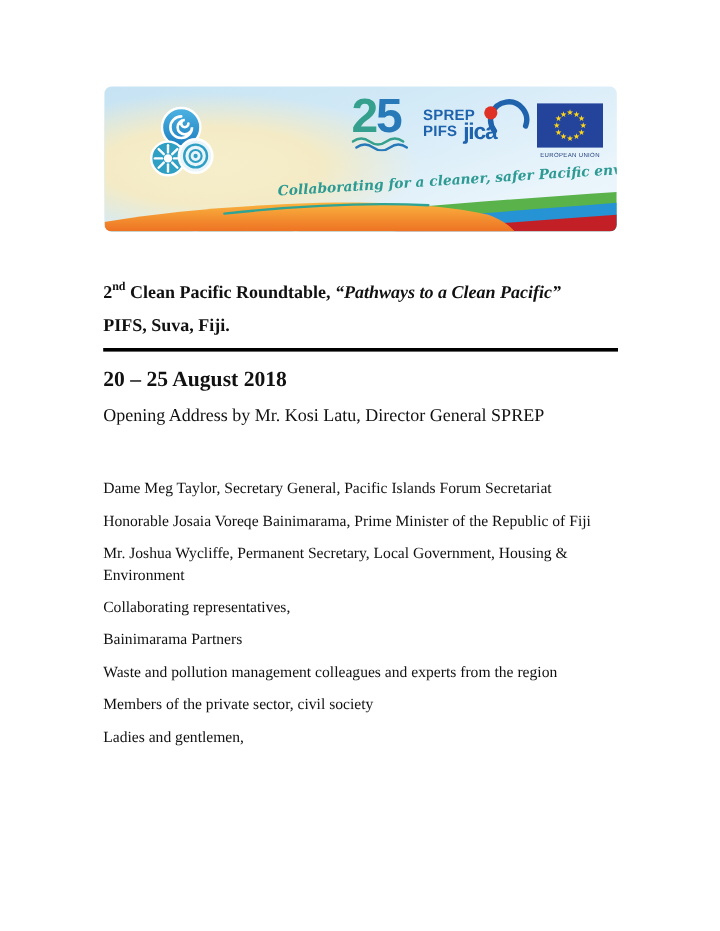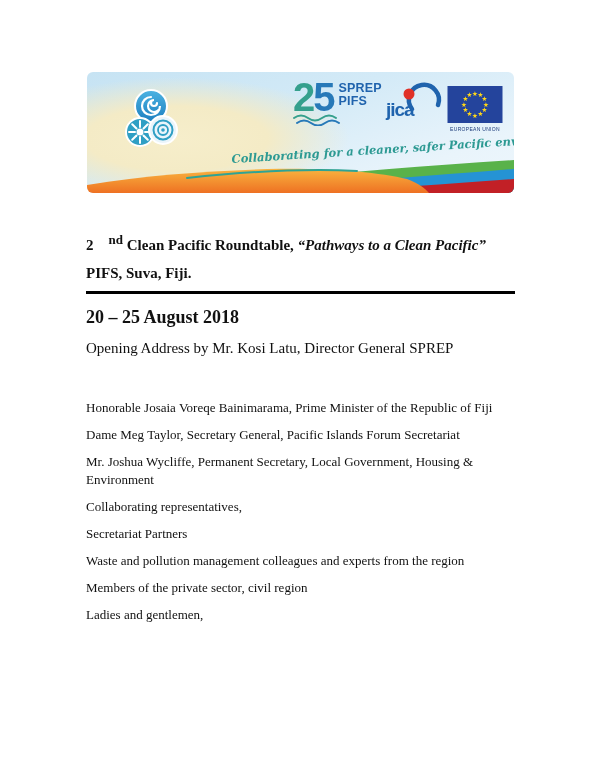--- a/index.html
+++ b/index.html
@@ -28,36 +28,36 @@
   .brand .clean{color:#2ba4d8;}
   .brand .pacific{color:#1a5ca8;}
   .brand .roundtable{font-size:15px;color:#e0592a;letter-spacing:0.4px;margin-left:2px;}
   .tagline{
     position:absolute;left:145px;top:80px;
     font-family:"DejaVu Serif",serif;font-style:italic;font-weight:bold;
     font-size:11.5px;color:#2d9a93;white-space:nowrap;
     transform:rotate(-3.6deg);transform-origin:left bottom;line-height:15px;
   }
   .sprep{
-    position:absolute;left:206px;top:6px;display:flex;align-items:flex-start;
+    position:absolute;left:206px;top:6px;display:flex;align-items:flex-end;
     font-family:"Liberation Sans",sans-serif;font-weight:bold;
   }
   .sprep .digits{font-size:40px;line-height:38px;letter-spacing:-2px;}
   .sprep .d2{color:#35a08d;}
   .sprep .d5{color:#2779b8;}
-  .sprep .names{margin-left:5px;margin-top:4px;font-size:12.5px;line-height:13px;color:#2063ad;letter-spacing:0.2px;}
+  .sprep .names{margin-left:19px;margin-top:4px;font-size:12.5px;line-height:13px;color:#2063ad;letter-spacing:0.2px;}
   .sprep-waves{left:206px;top:42px;width:52px;height:12px;}
   .jica{left:298px;top:8px;width:64px;height:42px;}
   .eu{left:360px;top:14px;width:56px;height:48px;}
   
   .doc{position:absolute;left:86px;top:226px;width:429px;}
   .title-line{
     font-size:15px;font-weight:bold;line-height:28px;margin:0;white-space:nowrap;
   }
-  .title-line sup{font-size:13px;margin-left:15px;}
+  .title-line sup{font-size:10px;}
   .title-line .quote{font-style:italic;}
   .rule{margin-top:4px;border:none;border-top:3px solid #000;height:0;}
   .date-line{margin-top:13px;font-size:18px;font-weight:bold;}
   .speech-subtitle{margin-top:12px;font-size:15px;font-weight:normal;white-space:nowrap;}
   .salutations{margin-top:42px;}
   .salutations p{font-size:13px;line-height:18px;margin:0 0 9px 0;}
   .greeting{font-size:13px;line-height:18px;margin:30px 0 0 0;}
 </style>
 </head>
 <body>
@@ -152,24 +152,24 @@
   <div class="doc">
     <h1 class="title-line"><span>2</span><sup>nd</sup><span> Clean Pacific Roundtable, </span><span class="quote">“Pathways to a Clean Pacific”</span></h1>
     <h1 class="title-line">PIFS, Suva, Fiji.</h1>
 
     <hr class="rule">
 
     <div class="date-line">20 – 25 August 2018</div>
     <div class="speech-subtitle">Opening Address by Mr. Kosi Latu, Director General SPREP</div>
 
     <div class="salutations">
+      <p>Dame Meg Taylor, Secretary General, Pacific Islands Forum Secretariat</p>
       <p>Honorable Josaia Voreqe Bainimarama, Prime Minister of the Republic of Fiji</p>
-      <p>Dame Meg Taylor, Secretary General, Pacific Islands Forum Secretariat</p>
       <p>Mr. Joshua Wycliffe, Permanent Secretary, Local Government, Housing &amp; Environment</p>
       <p>Collaborating representatives,</p>
-      <p>Secretariat Partners</p>
+      <p>Bainimarama Partners</p>
       <p>Waste and pollution management colleagues and experts from the region</p>
-      <p>Members of the private sector, civil region</p>
+      <p>Members of the private sector, civil society</p>
       <p>Ladies and gentlemen,</p>
     </div>
 
   </div>
 </div>
 
 </body></html>

